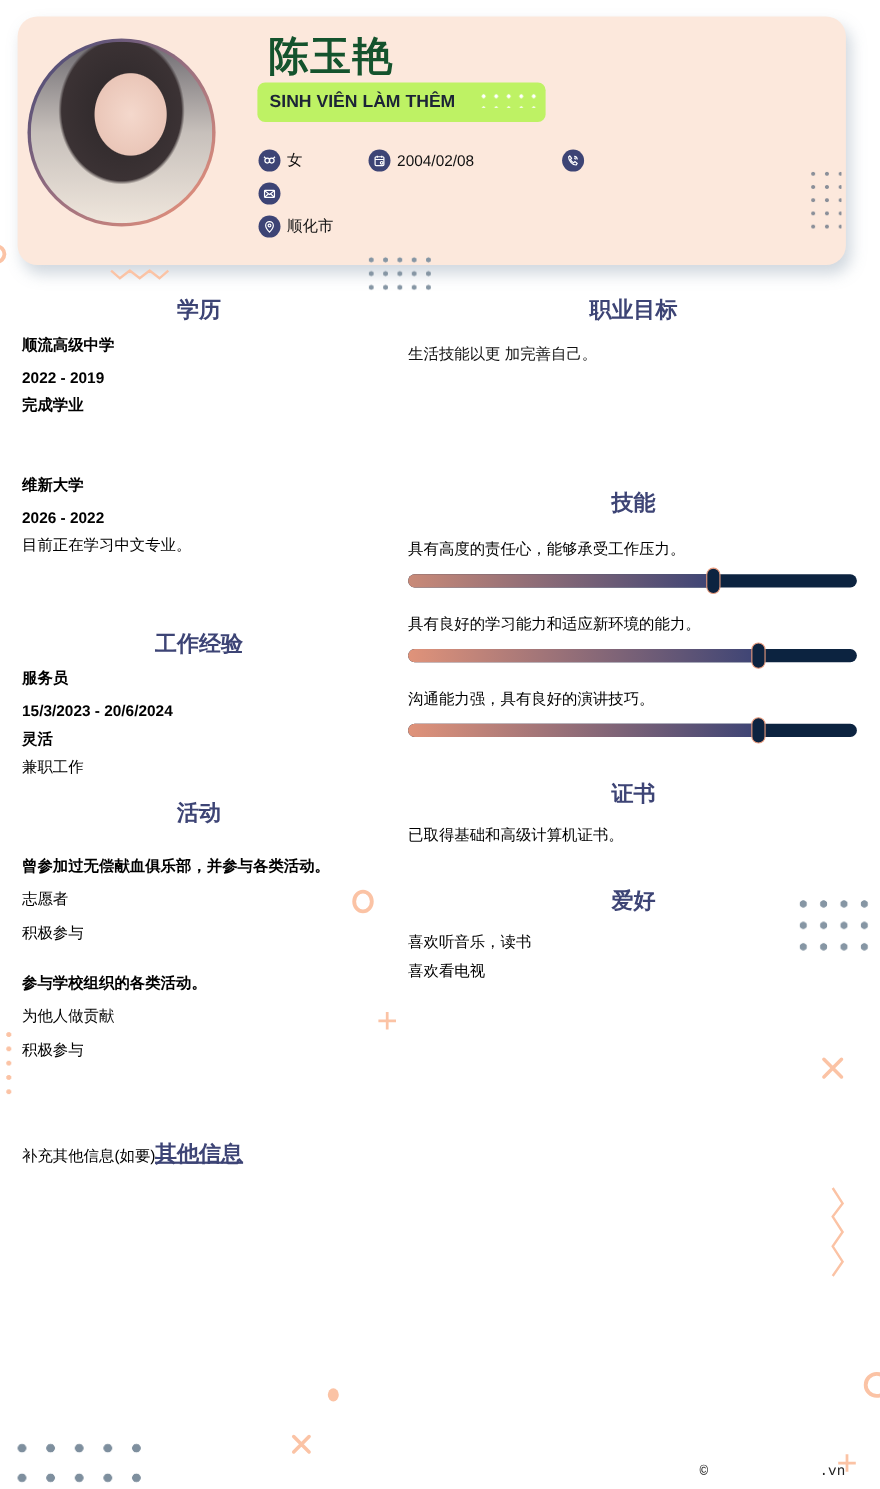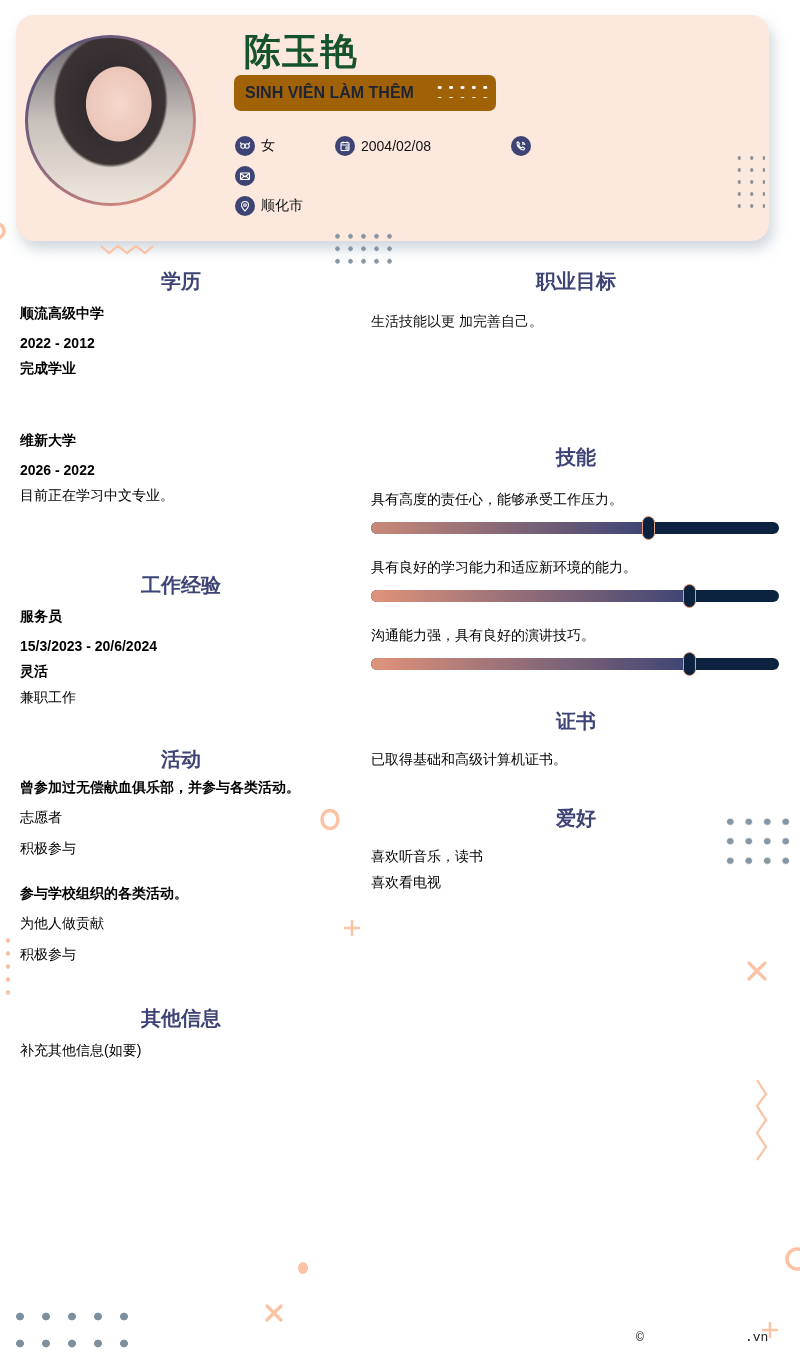--- a/index.html
+++ b/index.html
@@ -23,21 +23,21 @@
       radial-gradient(ellipse 28% 32% at 55% 40%, #f4d8cc 0%, #eac6b8 70%, transparent 72%),
       radial-gradient(ellipse 60% 70% at 50% 38%, #2b2628 0%, #3b3234 55%, transparent 58%),
       linear-gradient(180deg, #6d6a70 0%, #c7c0bb 50%, #efe6dc 100%);
   }
   .name {
     position: absolute; left: 244px; top: 27px; font-size: 37px; font-weight: bold; color: #14532d;
     letter-spacing: 1px;
   }
   .title-badge {
     position: absolute; left: 234px; top: 75px; width: 262px; height: 36px;
-    background: #a16207; border-radius: 7px;
+    background: #bef264; border-radius: 7px;
   }
   .title-badge .label {
     position: absolute; left: 11px; top: 9px; font-size: 16px; font-weight: bold; color: #1c2436;
   }
   .badge-dots {
     position: absolute; left: 200px; top: 7px; width: 54px; height: 16px;
     background-image: radial-gradient(circle, #ffffff 1.6px, transparent 2px);
     background-size: 11.4px 11px;
   }
   .contact { position: absolute; display: flex; align-items: center; font-size: 14px; color: #111; }
@@ -149,43 +149,43 @@
 <svg class="deco" style="left:-8px; top:220px;" width="20" height="22">
     <circle cx="5" cy="11" r="7" fill="none" stroke="#fbc3a5" stroke-width="3.5"></circle>
   </svg>
 <svg class="deco" style="left:100px; top:243px;" width="54" height="14">
     <polyline points="1,3 9,10 18,3 27,10 36,3 45,10 53,3" fill="none" stroke="#fbc3a5" stroke-width="2.2"></polyline>
   </svg>
 
 <div class="left-col">
   <div class="section-title" style="top:268px;">学历</div>
   <div class="txt bold" style="left:20px; top:305px;">顺流高级中学</div>
-  <div class="txt bold" style="left:20px; top:335px;">2022 - 2012</div>
+  <div class="txt bold" style="left:20px; top:335px;">2022 - 2019</div>
   <div class="txt bold" style="left:20px; top:360px;">完成学业</div>
 
   <div class="txt bold" style="left:20px; top:432px;">维新大学</div>
   <div class="txt bold" style="left:20px; top:462px;">2026 - 2022</div>
   <div class="txt" style="left:20px; top:487px;">目前正在学习中文专业。</div>
 
   <div class="section-title" style="top:572px;">工作经验</div>
   <div class="txt bold" style="left:20px; top:608px;">服务员</div>
   <div class="txt bold" style="left:20px; top:638px;">15/3/2023 - 20/6/2024</div>
   <div class="txt bold" style="left:20px; top:663px;">灵活</div>
   <div class="txt" style="left:20px; top:689px;">兼职工作</div>
 
-  <div class="section-title" style="top:746px;">活动</div>
+  <div class="section-title" style="top:725px;">活动</div>
   <div class="txt bold" style="left:20px; top:779px;">曾参加过无偿献血俱乐部，并参与各类活动。</div>
   <div class="txt" style="left:20px; top:809px;">志愿者</div>
   <div class="txt" style="left:20px; top:840px;">积极参与</div>
 
   <div class="txt bold" style="left:20px; top:885px;">参与学校组织的各类活动。</div>
   <div class="txt" style="left:20px; top:915px;">为他人做贡献</div>
   <div class="txt" style="left:20px; top:946px;">积极参与</div>
 
-  <div class="section-title" style="top:1005px;">其他信息</div>
+  <div class="section-title" style="top:1035px;text-decoration:underline;">其他信息</div>
   <div class="txt" style="left:20px; top:1042px;">补充其他信息(如要)</div>
 </div>
 
 <div class="right-col">
   <div class="section-title" style="top:268px;">职业目标</div>
   <div class="para" style="top:308px;">
     <div>生活技能以更 加完善自己。</div>
   </div>
 
   <div class="section-title" style="top:444px;">技能</div>

